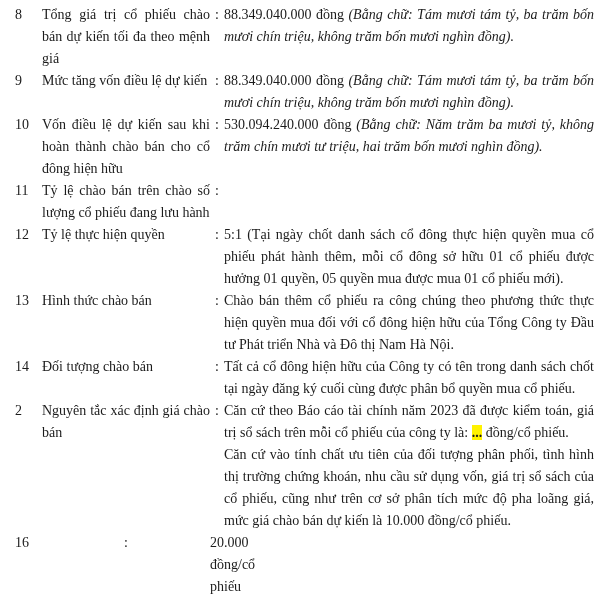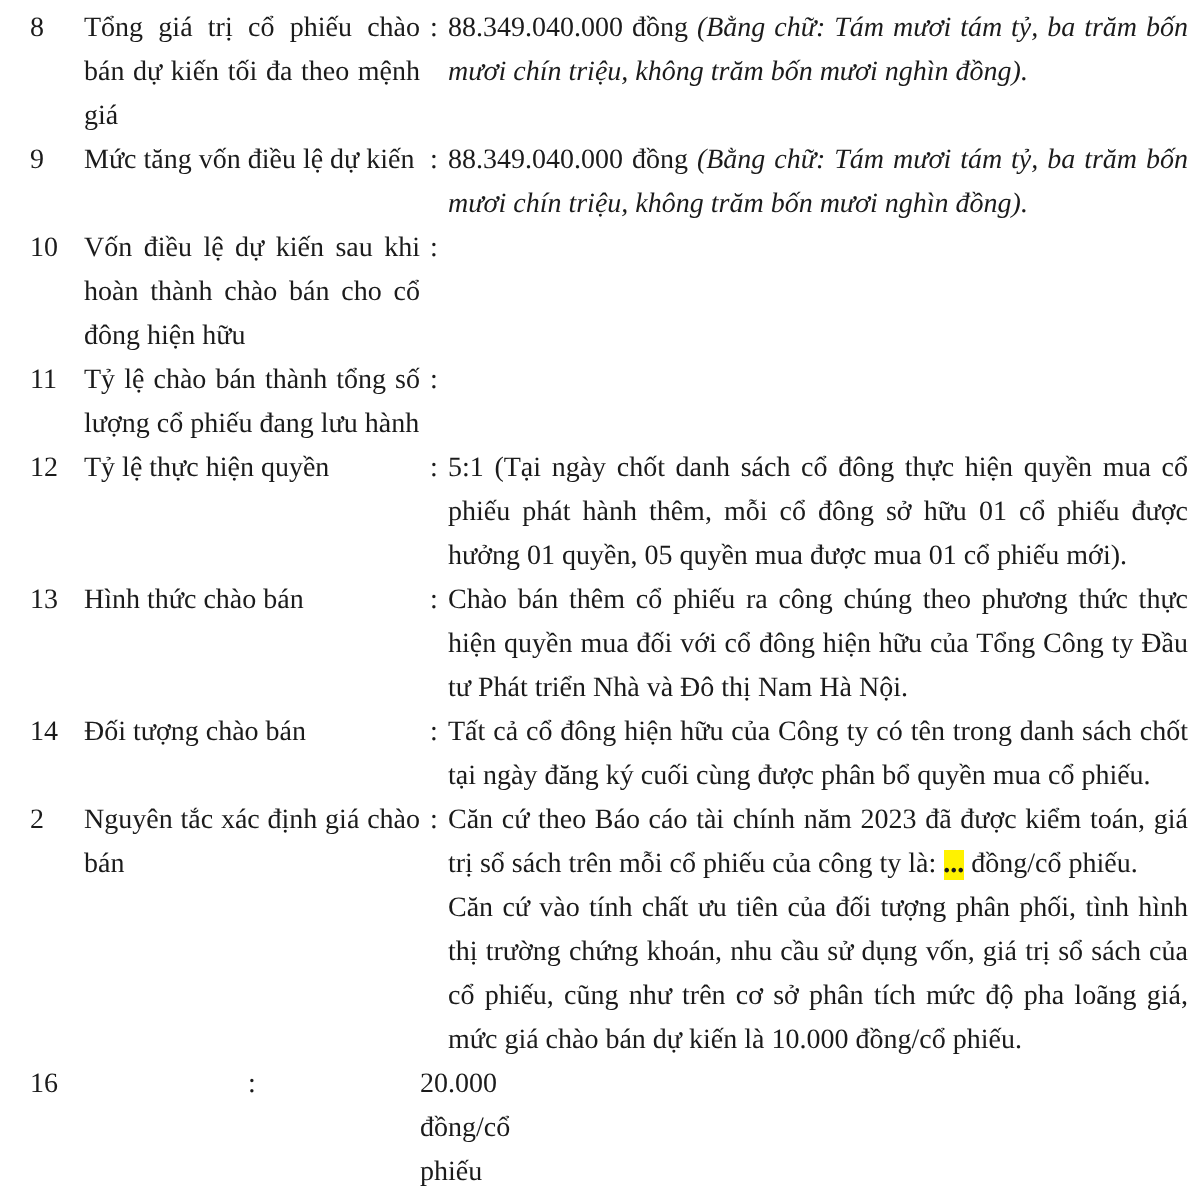--- a/index.html
+++ b/index.html
@@ -63,25 +63,28 @@
     <div class="colon">:</div>
     <div class="value">
         <div class="para"><span>88.349.040.000 đồng </span><span class="seg-i">(Bằng chữ: Tám mươi tám tỷ, ba trăm bốn mươi chín triệu, không trăm bốn mươi nghìn đồng).</span></div>
       </div>
   </div>
 
   <div class="row">
     <div class="num">10</div>
     <div class="label">Vốn điều lệ dự kiến sau khi hoàn thành chào bán cho cổ đông hiện hữu</div>
     <div class="colon">:</div>
+    <div class="value">
+        <div class="para"><span>530.094.240.000 đồng </span><span class="seg-i">(Bằng chữ: Năm trăm ba mươi tỷ, không trăm chín mươi tư triệu, hai trăm bốn mươi nghìn đồng).</span></div>
+      </div>
   </div>
 
   <div class="row">
     <div class="num">11</div>
-    <div class="label">Tỷ lệ chào bán thành tổng số lượng cổ phiếu đang lưu hành</div>
+    <div class="label">Tỷ lệ chào bán trên chào số lượng cổ phiếu đang lưu hành</div>
     <div class="colon">:</div>
   </div>
 
   <div class="row">
     <div class="num">12</div>
     <div class="label">Tỷ lệ thực hiện quyền</div>
     <div class="colon">:</div>
     <div class="value">
         <div class="para"><span>5:1 (Tại ngày chốt danh sách cổ đông thực hiện quyền mua cổ phiếu phát hành thêm, mỗi cổ đông sở hữu 01 cổ phiếu được hưởng 01 quyền, 05 quyền mua được mua 01 cổ phiếu mới).</span></div>
       </div>

